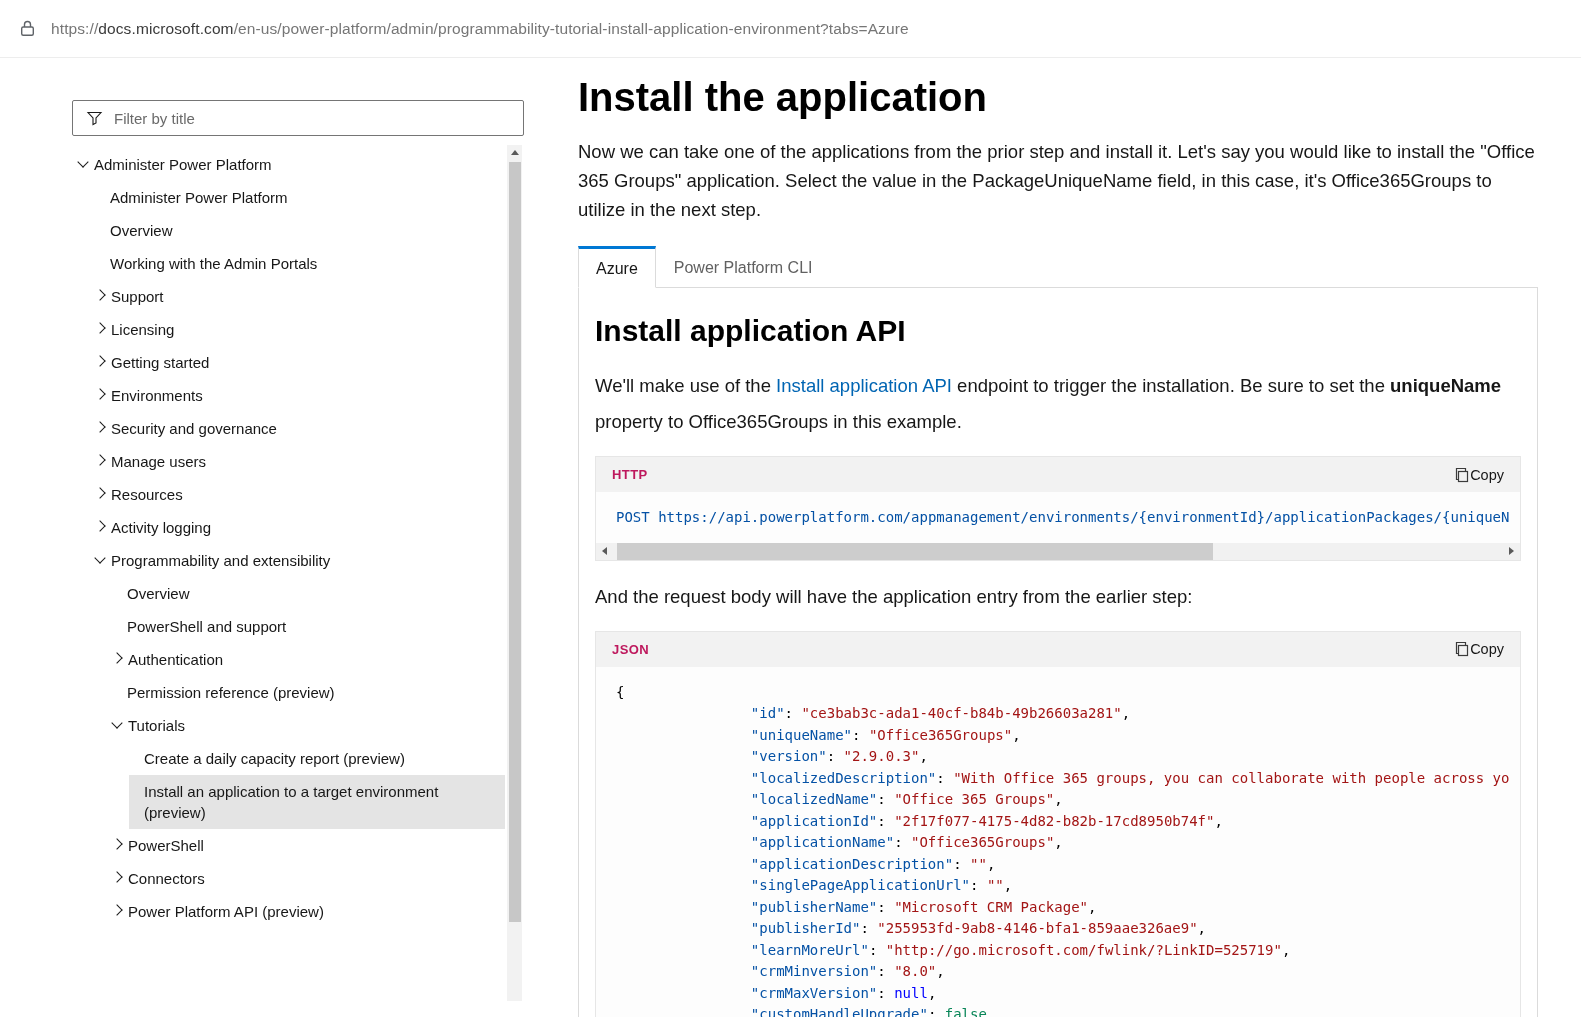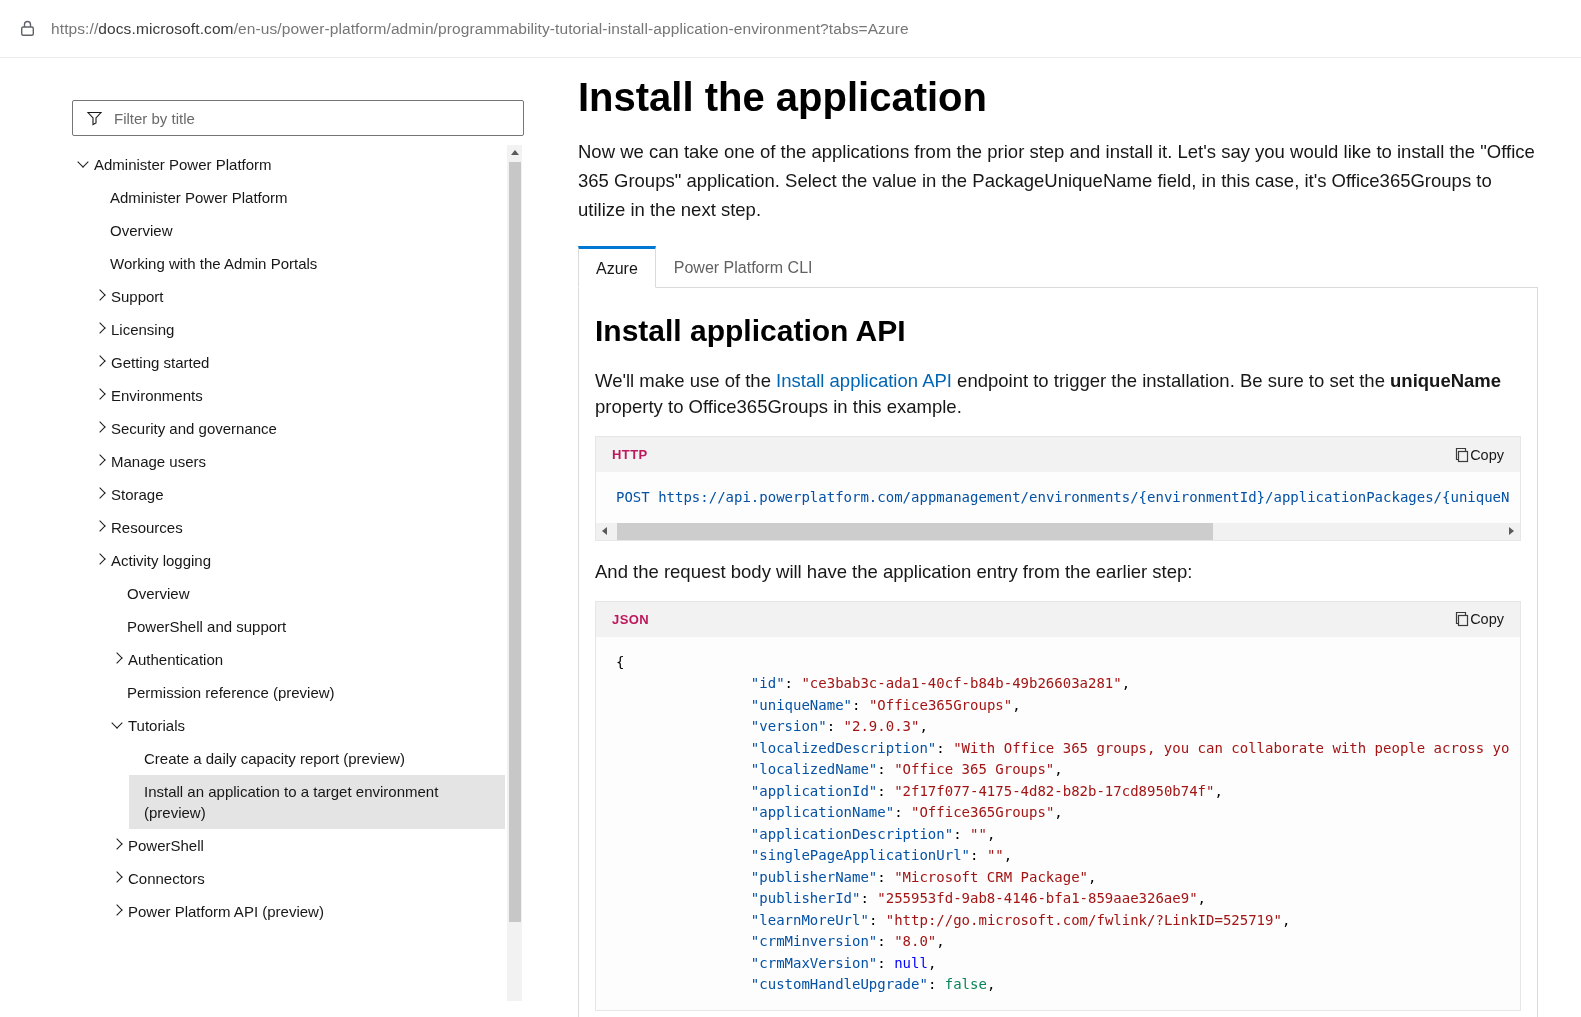--- a/index.html
+++ b/index.html
@@ -121,21 +121,21 @@
     background: #fff;
     padding: 0 16px 40px 16px;
     min-height: 900px;
     box-sizing: border-box;
   }
   h2 {
     margin: 24px 0 0 0;
     font-size: 30px; line-height: 38px;
     font-weight: 600; color: #000;
   }
-  .body-text { margin: 18px 0 0 0; font-size: 18.5px; line-height: 26px; }
+  .body-text { margin: 18px 0 0 0; font-size: 18.5px; line-height: 36px; }
   .body-text a { color: var(--link, #0065b3); text-decoration: none; cursor: pointer; }
   .body-text strong { font-weight: 700; }
 
   .code-block {
     margin-top: 16px;
     border: 1px solid #e6e6e6;
     background: #fdfdfd;
   }
   .code-header {
     height: 35px;
@@ -246,29 +246,29 @@
       <div class="tree-item" style="margin-left: 23px;">
         <span class="chev right"></span>
         <span class="tree-label">Security and governance</span>
       </div>
       <div class="tree-item" style="margin-left: 23px;">
         <span class="chev right"></span>
         <span class="tree-label">Manage users</span>
       </div>
       <div class="tree-item" style="margin-left: 23px;">
         <span class="chev right"></span>
-        <span class="tree-label">Storage</span>
-      </div>
-      <div class="tree-item" style="margin-left: 23px;">
-        <span class="chev right"></span>
         <span class="tree-label">Resources</span>
       </div>
       <div class="tree-item" style="margin-left: 23px;">
         <span class="chev right"></span>
         <span class="tree-label">Activity logging</span>
+      </div>
+      <div class="tree-item" style="margin-left: 23px;">
+        <span class="chev down"></span>
+        <span class="tree-label">Programmability and extensibility</span>
       </div>
       <div class="tree-item no-chev" style="margin-left: 40px;">
         <span class="tree-label">Overview</span>
       </div>
       <div class="tree-item no-chev" style="margin-left: 40px;">
         <span class="tree-label">PowerShell and support</span>
       </div>
       <div class="tree-item" style="margin-left: 40px;">
         <span class="chev right"></span>
         <span class="tree-label">Authentication</span>

